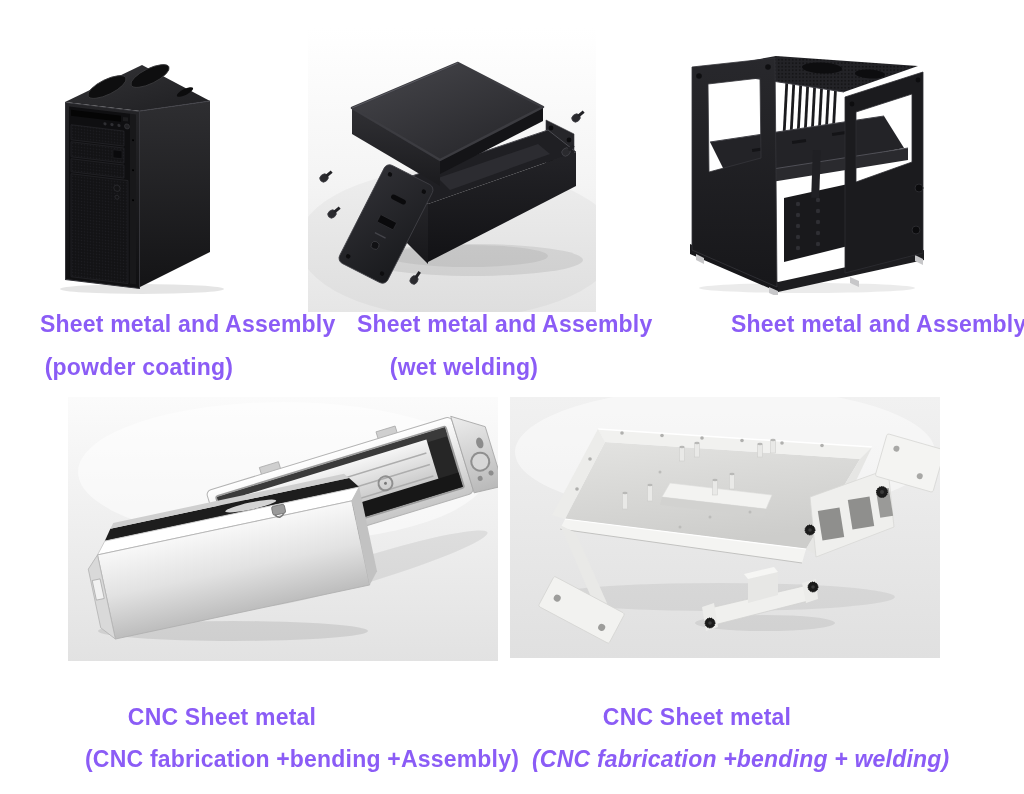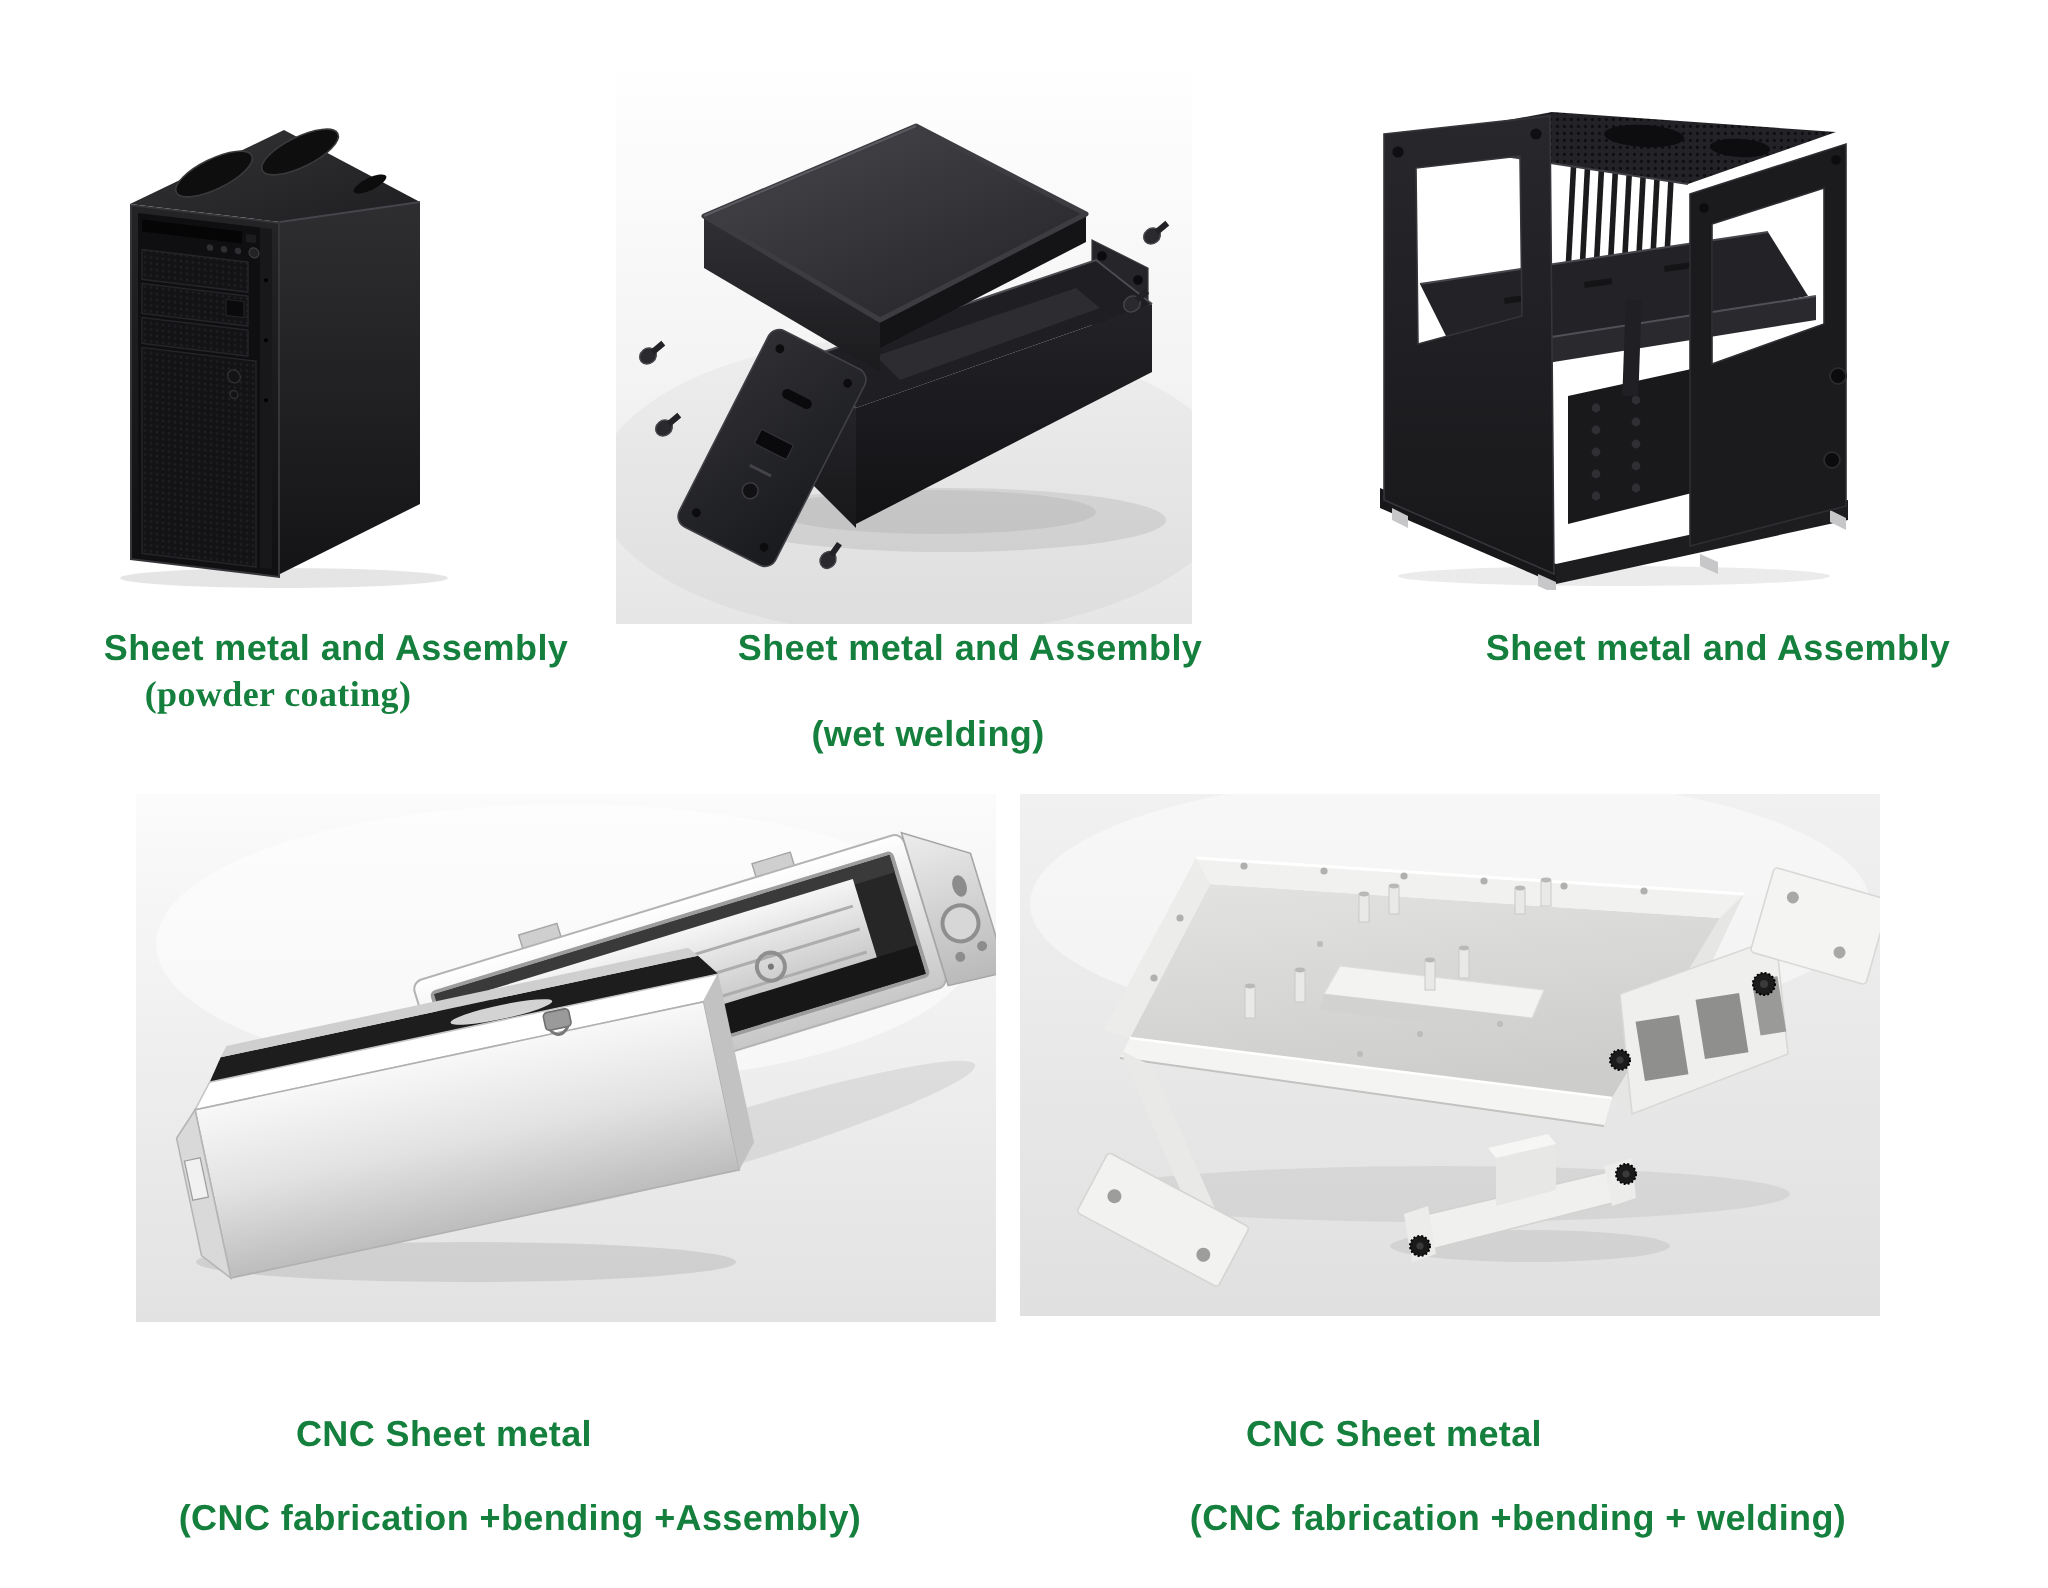--- a/index.html
+++ b/index.html
@@ -6,22 +6,22 @@
   body{
     width:1024px;height:794px;position:relative;overflow:hidden;
     background:#ffffff;
     font-family:"Liberation Sans", sans-serif;
   }
   .stage{position:absolute;inset:0;}
   figure.photo{position:absolute;margin:0;padding:0;overflow:hidden;}
   figure.photo svg{display:block;width:100%;height:100%;}
   .cap{
     position:absolute;
-    font-weight:700;font-size:18px;line-height:22px;
-    color:#15803d;text-align:center;letter-spacing:.2px;
+    font-weight:700;font-size:23px;line-height:22px;
+    color:#8b5cf6;text-align:center;letter-spacing:.2px;
     white-space:nowrap;
   }
 </style>
 </head>
 <body>
 
 <div class="stage">
 
   <figure class="photo" style="left:50px;top:30px;width:215px;height:265px;">
     <svg viewBox="0 0 215 265">
@@ -413,26 +413,26 @@
         <polygon points="292,186 306,182 308,202 296,206" fill="#ececea"></polygon>
         <circle cx="200" cy="226" r="5" fill="#1a1a1a" stroke="#000" stroke-width="1" stroke-dasharray="1,1"></circle>
         <circle cx="200" cy="226" r="1.8" fill="#3a3a3a"></circle>
         <circle cx="303" cy="190" r="5" fill="#1a1a1a" stroke="#000" stroke-width="1" stroke-dasharray="1,1"></circle>
         <circle cx="303" cy="190" r="1.8" fill="#3a3a3a"></circle>
       </g>
     </svg>
   </figure>
 
   <div class="cap" style="left:40px;top:313px;width:256px;">Sheet metal and Assembly</div>
-  <div class="cap" style="left:14px;top:336px;width:250px;font-family:Liberation Serif, serif;">(powder coating)</div>
+  <div class="cap" style="left:14px;top:356px;width:250px;">(powder coating)</div>
 
   <div class="cap" style="left:357px;top:313px;width:256px;">Sheet metal and Assembly</div>
   <div class="cap" style="left:339px;top:356px;width:250px;">(wet welding)</div>
 
   <div class="cap" style="left:731px;top:313px;width:256px;">Sheet metal and Assembly</div>
 
   <div class="cap" style="left:97px;top:706px;width:250px;">CNC Sheet metal</div>
   <div class="cap" style="left:85px;top:748px;width:350px;">(CNC fabrication +bending +Assembly)</div>
 
   <div class="cap" style="left:572px;top:706px;width:250px;">CNC Sheet metal</div>
-  <div class="cap" style="left:584px;top:748px;width:350px;">(CNC fabrication +bending + welding)</div>
+  <div class="cap" style="left:532px;top:748px;width:350px;font-style:italic;">(CNC fabrication +bending + welding)</div>
 
 </div>
 
 </body></html>

